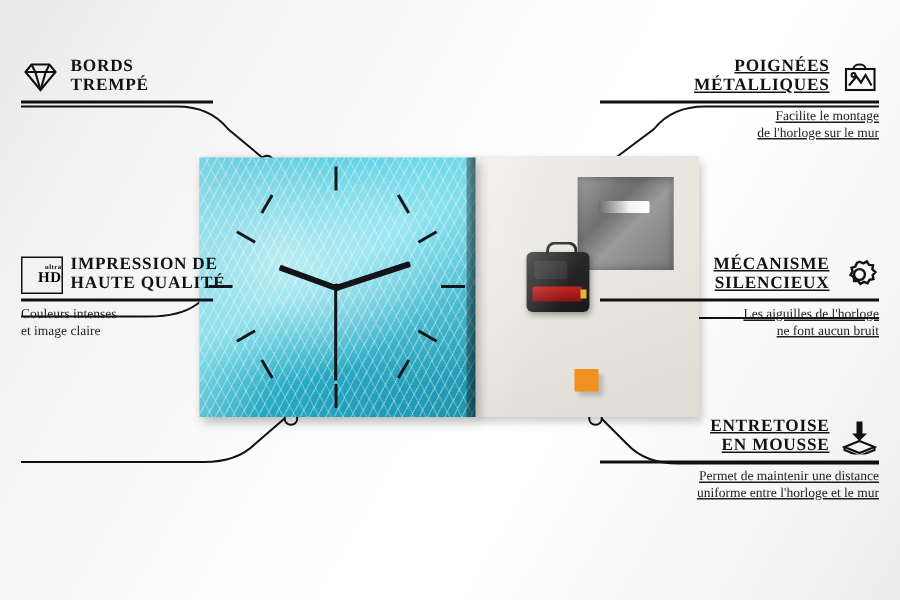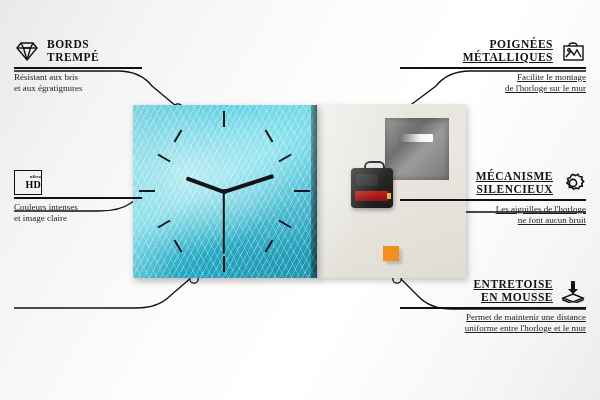--- a/index.html
+++ b/index.html
@@ -145,32 +145,32 @@
             <path d="M7 4 L9.5 9 L13 21"></path>
             <path d="M19 4 L16.5 9 L13 21"></path>
             <path d="M9.5 9 H16.5"></path>
         </svg>
       </span>
       <span class="ttl">
         <span>BORDS</span><br><span>TREMPÉ</span>
       </span>
     </div>
     <div class="rule"></div>
-    <div class="sub">
-      <span>Résistant aux bris</span><br><span>et aux égratignures</span>
-    </div>
   </div>
 
   <div class="callout left c2">
     <div class="ttl-row">
       <span class="icon">
         <span class="hd-box">
           <span class="hd-ultra">ultra</span>
           <span class="hd-hd">HD</span>
         </span>
+      </span>
+      <span class="ttl">
+        <span>IMPRESSION DE</span><br><span>HAUTE QUALITÉ</span>
       </span>
     </div>
     <div class="rule"></div>
     <div class="sub">
       <span>Couleurs intenses</span><br><span>et image claire</span>
     </div>
   </div>
 
 
   <div class="callout right c4">

